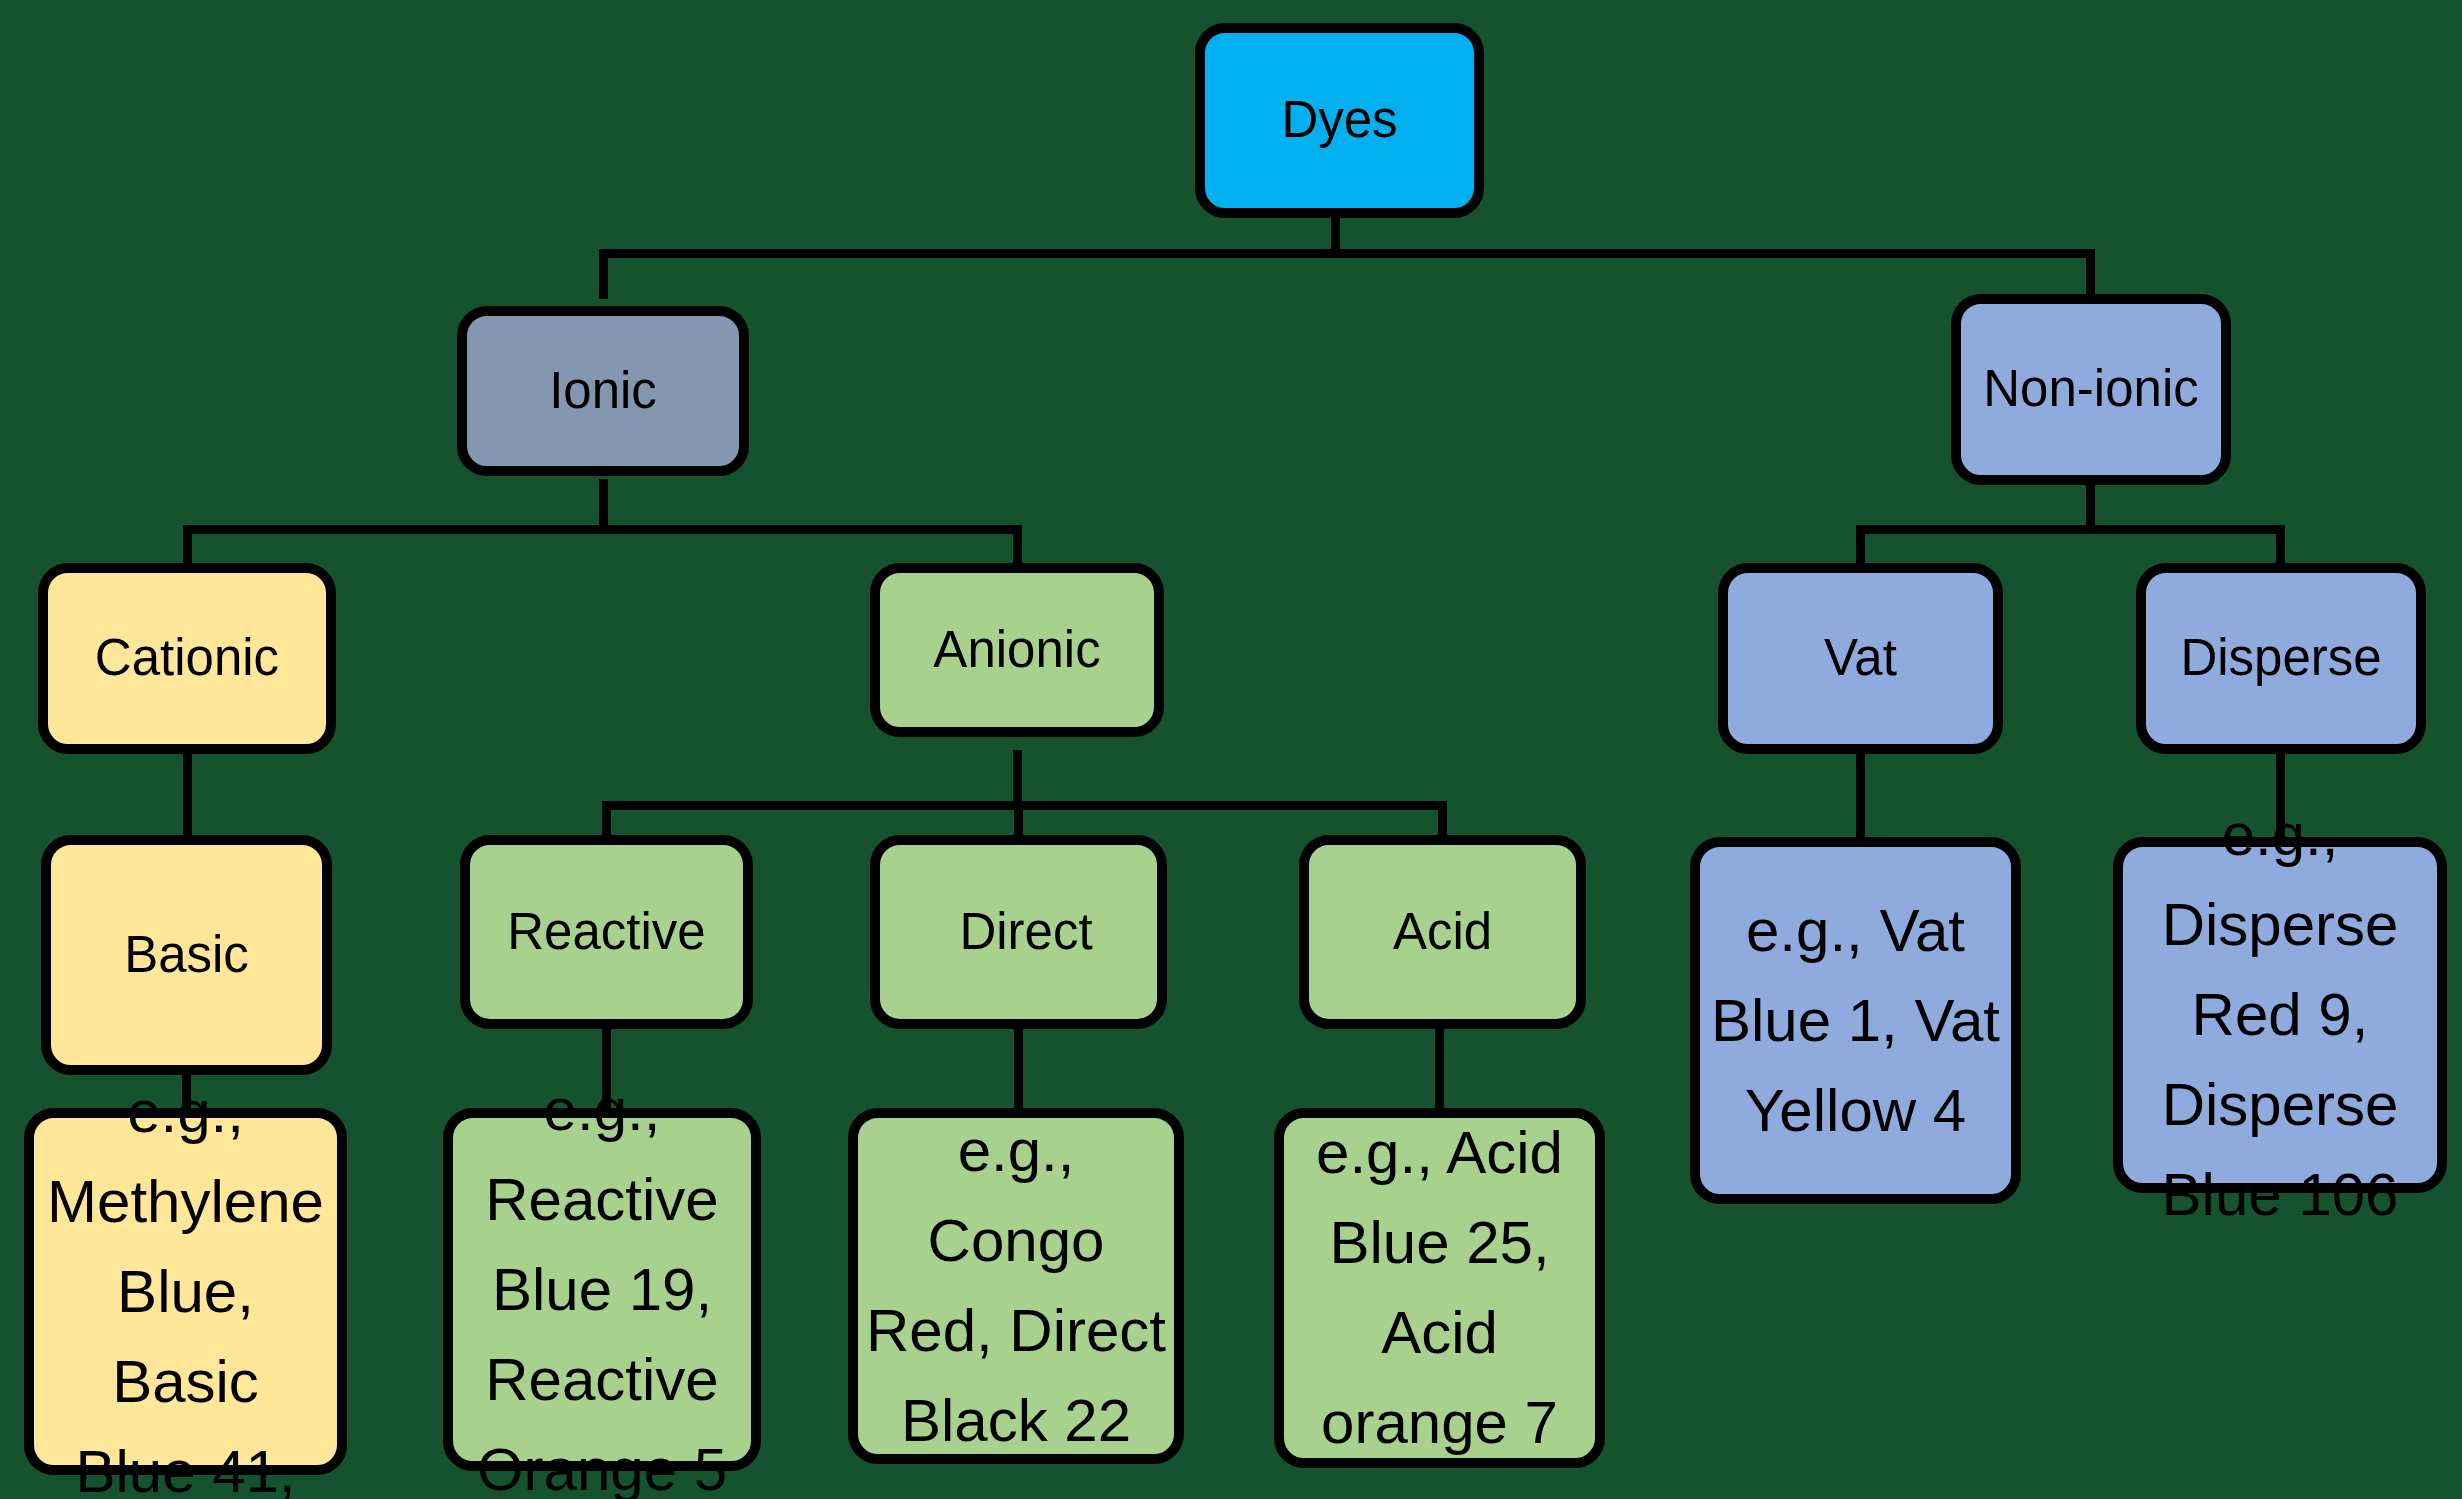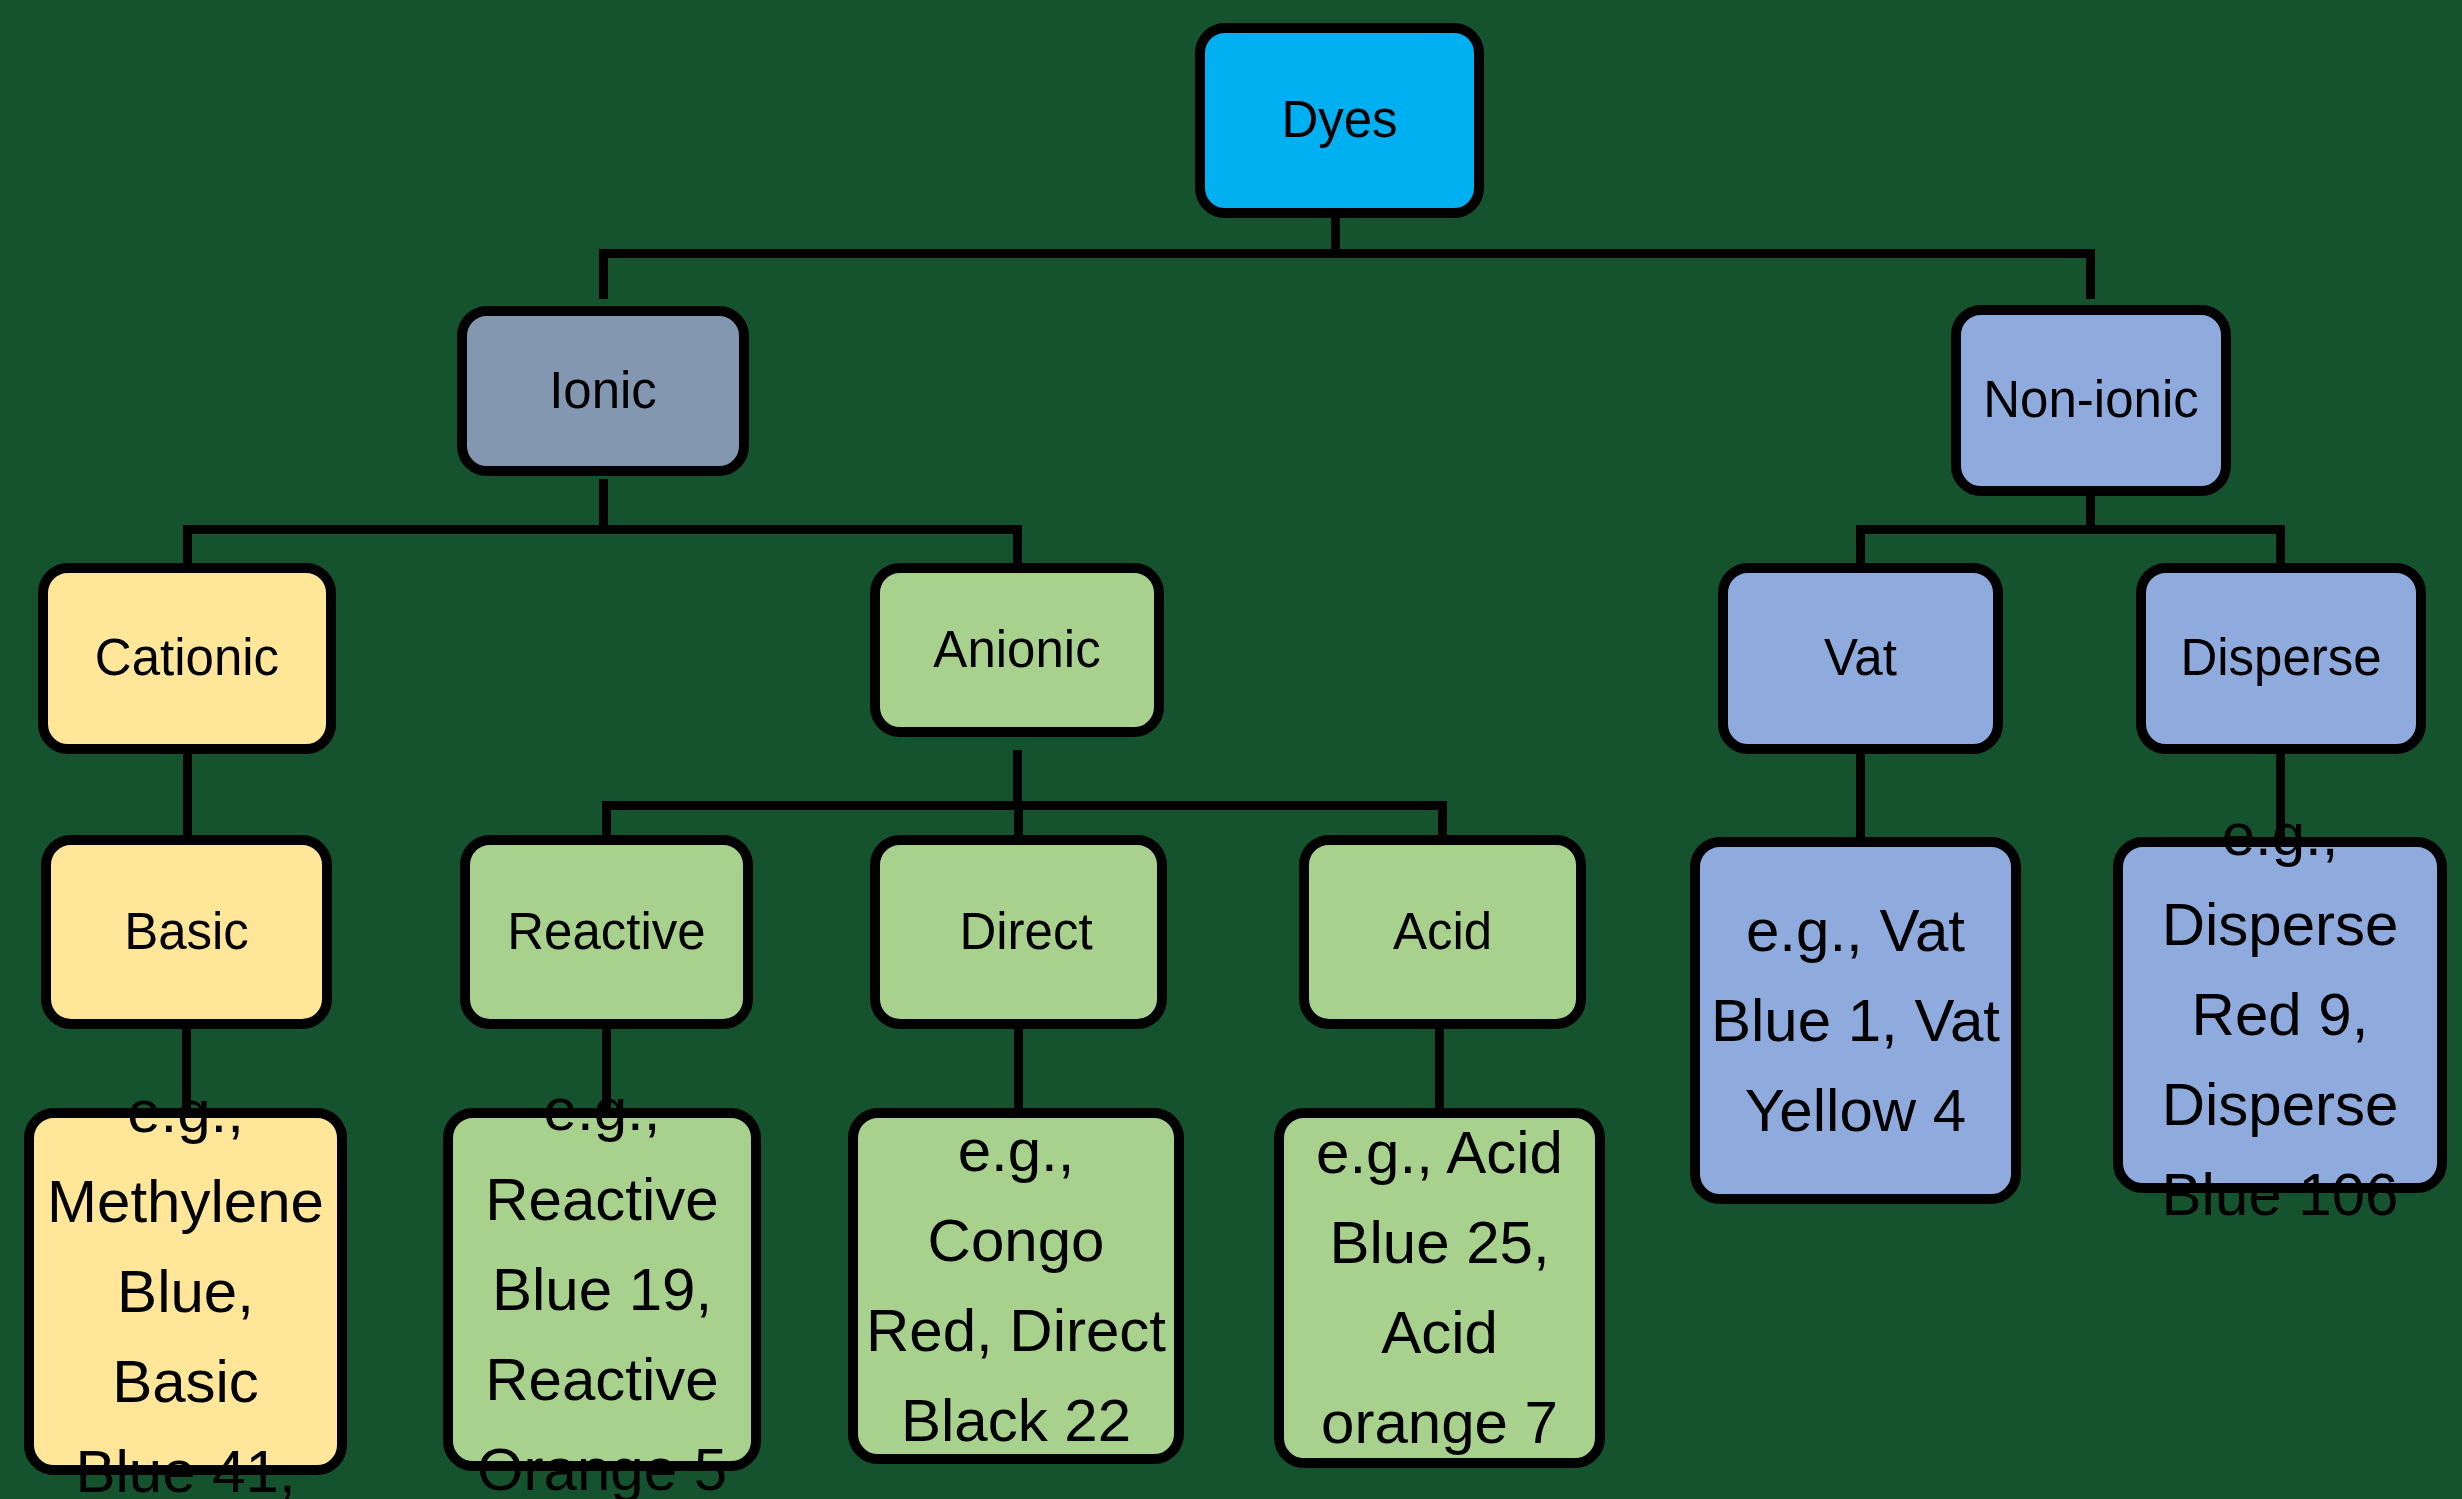--- a/index.html
+++ b/index.html
@@ -71,41 +71,41 @@
   <div class="edge" style="left:2276px; top:750px; width:8.6px; height:92px;"></div>
 
   <div class="node" style="left: 1195px; top: 23px; width: 289px; height: 195px; background-color: rgb(0, 176, 240);">
     <span class="lbl">Dyes</span>
   </div>
 
   <div class="node" style="left: 457px; top: 306px; width: 292px; height: 170px; background-color: rgb(132, 151, 176);">
     <span class="lbl">Ionic</span>
   </div>
 
-  <div class="node" style="left: 1951px; top: 294px; width: 280px; height: 191px; background-color: rgb(143, 170, 220); margin-top: 11px;">
+  <div class="node" style="left: 1951px; top: 294px; width: 280px; height: 191px; background-color: rgb(143, 170, 220);">
     <span class="lbl">Non-ionic</span>
   </div>
 
   <div class="node" style="left: 38px; top: 563px; width: 298px; height: 191px; background-color: rgb(255, 230, 153);">
     <span class="lbl">Cationic</span>
   </div>
 
   <div class="node" style="left: 870px; top: 563px; width: 294px; height: 174px; background-color: rgb(169, 209, 142);">
     <span class="lbl">Anionic</span>
   </div>
 
   <div class="node" style="left: 1718px; top: 563px; width: 285px; height: 191px; background-color: rgb(143, 170, 220);">
     <span class="lbl">Vat</span>
   </div>
 
   <div class="node" style="left: 2136px; top: 563px; width: 290px; height: 191px; background-color: rgb(143, 170, 220);">
     <span class="lbl">Disperse</span>
   </div>
 
-  <div class="node" style="left: 41px; top: 835px; width: 291px; height: 194px; background-color: rgb(255, 230, 153);">
+  <div class="node" style="left: 41px; top: 835px; width: 291px; height: 240px; background-color: rgb(255, 230, 153);">
     <span class="lbl">Basic</span>
   </div>
 
   <div class="node" style="left: 460px; top: 835px; width: 293px; height: 194px; background-color: rgb(169, 209, 142);">
     <span class="lbl">Reactive</span>
   </div>
 
   <div class="node" style="left: 870px; top: 835px; width: 297px; height: 194px; background-color: rgb(169, 209, 142); padding-left: 15px;">
     <span class="lbl">Direct</span>
   </div>

